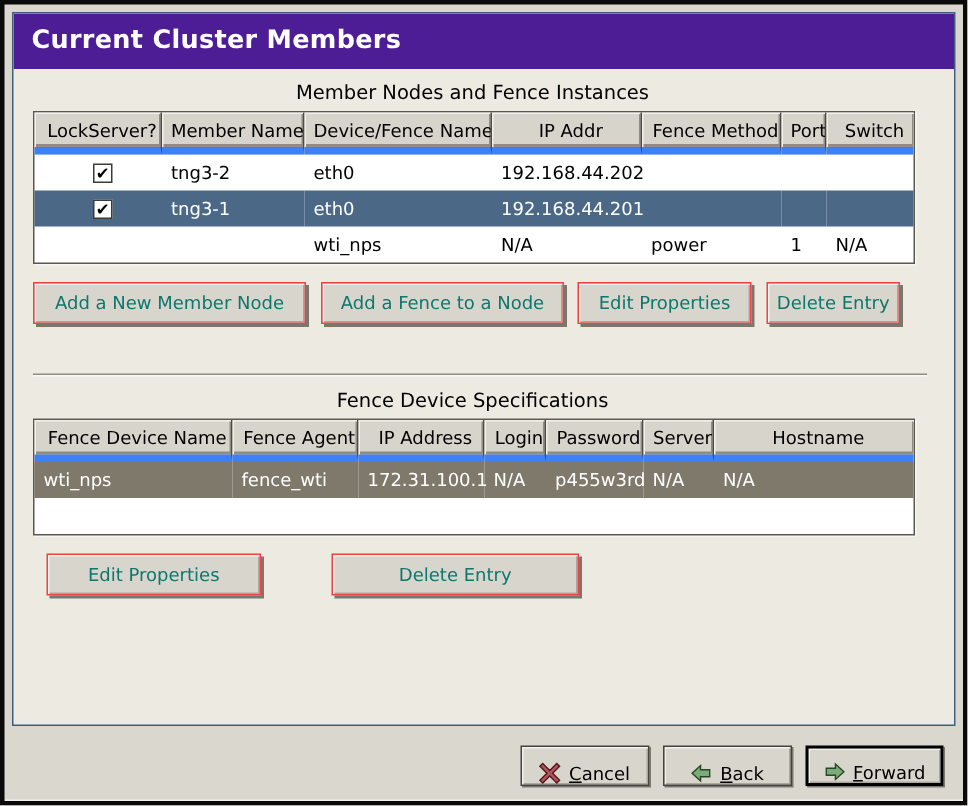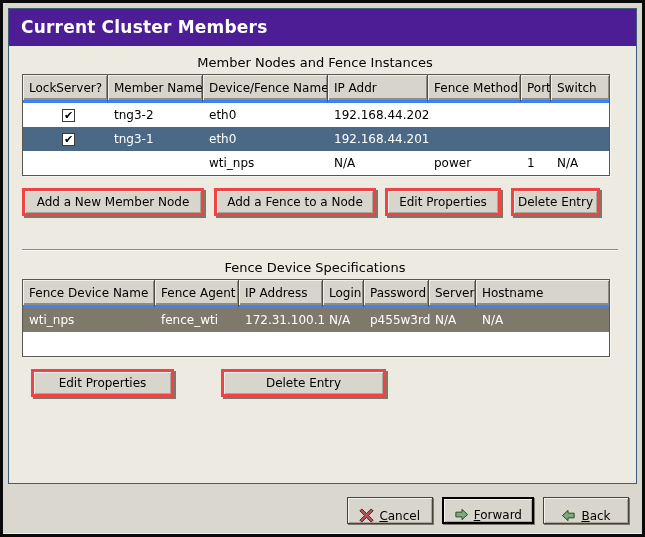--- a/index.html
+++ b/index.html
@@ -15,39 +15,39 @@
   .titlebar { height:37px; line-height:37px; background:#4c1d95; color:#ffffff;
               font-weight:bold; font-size:17px; padding-left:12px; letter-spacing:.2px; }
 
   .content { padding-left:13px; }
 
   .section-head { width:586px; text-align:center; margin-top:9px; font-size:13px; }
 
   table.grid { border-collapse:separate; border-spacing:0; table-layout:fixed; width:586px;
                background:#fff; border:1px solid #5a574f; box-shadow:1px 1px 0 #f7f5f1;
                margin-top:4px; }
-  table.grid th { background:#d7d4cc; font-weight:normal; text-align:left; font-size:12px;
+  table.grid th { background:#d7d4cc; font-weight:normal; text-align:center; font-size:12px;
                   height:28px; padding:0 0 0 6px; border-right:1px solid #4e4b45;
-                  border-bottom:3px solid #3b82f6; white-space:nowrap; overflow:hidden;
+                  border-bottom:5px solid #3b82f6; white-space:nowrap; overflow:hidden;
                   box-shadow: inset 1px 1px 0 #f2f0ec, inset -1px -2px 0 #908c82; }
   table.grid th:last-child { border-right:none; }
   table.grid td { height:24px; padding:0 0 0 6px; font-size:12px; white-space:nowrap; }
 
   tr[data-state="selected"].blue-sel td { background:#4b6987; color:#fff; }
   tr[data-state="selected"].gray-sel td { background:#7e796b; color:#fff; }
 
   td.filler { height:43px; }
 
   .checkbox { display:inline-block; width:13px; height:13px; background:#fff;
               border:1px solid #3c3a36; color:#000; font-size:11px; line-height:12px;
               text-align:center; vertical-align:middle; }
   td.ck { text-align:center; padding-left:0; }
 
   .btn-row { display:flex; margin-top:12px; width:586px; }
-  .btn { height:28px; background:#d8d5cd; border:3px solid #ef4444; color:#000000;
+  .btn { height:28px; background:#d8d5cd; border:1px solid #ef4444; color:#0f766e;
          font-family:"DejaVu Sans","Liberation Sans",sans-serif; font-size:12px;
          box-shadow: inset 1px 1px 0 #f4f2ee, inset -1px -1px 0 #aba79d, 2px 2px 0 #7b776d;
          text-align:center; }
 
   .r1-b1{width:182px;} .r1-b2{width:162px;margin-left:10px;} .r1-b3{width:116px;margin-left:9px;} .r1-b4{width:89px;margin-left:10px;}
   .r2-b1{width:217px;} .r2-b2{width:143px;margin-left:9px;} .r2-b3{width:165px;margin-left:47px;}
 
   .hsep { width:596px; height:2px; margin-top:33px;
           border-top:1px solid #8e8b83; border-bottom:1px solid #fbfaf7; }
   .section-head2 { }
@@ -177,26 +177,26 @@
     </div>
   </div>
 
   <div class="footer">
     <button class="fbtn">
       <svg class="icon16" viewBox="0 0 16 16">
         <path d="M3 1 L8 6 L13 1 L15 3 L10 8 L15 13 L13 15 L8 10 L3 15 L1 13 L6 8 L1 3 Z" fill="#b5525a" stroke="#4d1a1f" stroke-width="1"></path>
       </svg>
       <span><span class="accel">C</span><span>ancel</span></span>
     </button>
+    <button class="fbtn">
+      <svg class="icon16" viewBox="0 0 16 16">
+        <path d="M7.5 2.5 L7.5 5.5 L14 5.5 L14 10.5 L7.5 10.5 L7.5 13.5 L1.5 8 Z" fill="#7bab7b" stroke="#24481f" stroke-width="1"></path>
+      </svg>
+      <span><span class="accel">B</span><span>ack</span></span>
+    </button>
     <button class="fbtn default">
       <svg class="icon16" viewBox="0 0 16 16">
         <path d="M8.5 2.5 L8.5 5.5 L2 5.5 L2 10.5 L8.5 10.5 L8.5 13.5 L14.5 8 Z" fill="#7bab7b" stroke="#24481f" stroke-width="1"></path>
       </svg>
       <span><span class="accel">F</span><span>orward</span></span>
     </button>
-    <button class="fbtn">
-      <svg class="icon16" viewBox="0 0 16 16">
-        <path d="M7.5 2.5 L7.5 5.5 L14 5.5 L14 10.5 L7.5 10.5 L7.5 13.5 L1.5 8 Z" fill="#7bab7b" stroke="#24481f" stroke-width="1"></path>
-      </svg>
-      <span><span class="accel">B</span><span>ack</span></span>
-    </button>
   </div>
 </div>
 
 </body></html>

